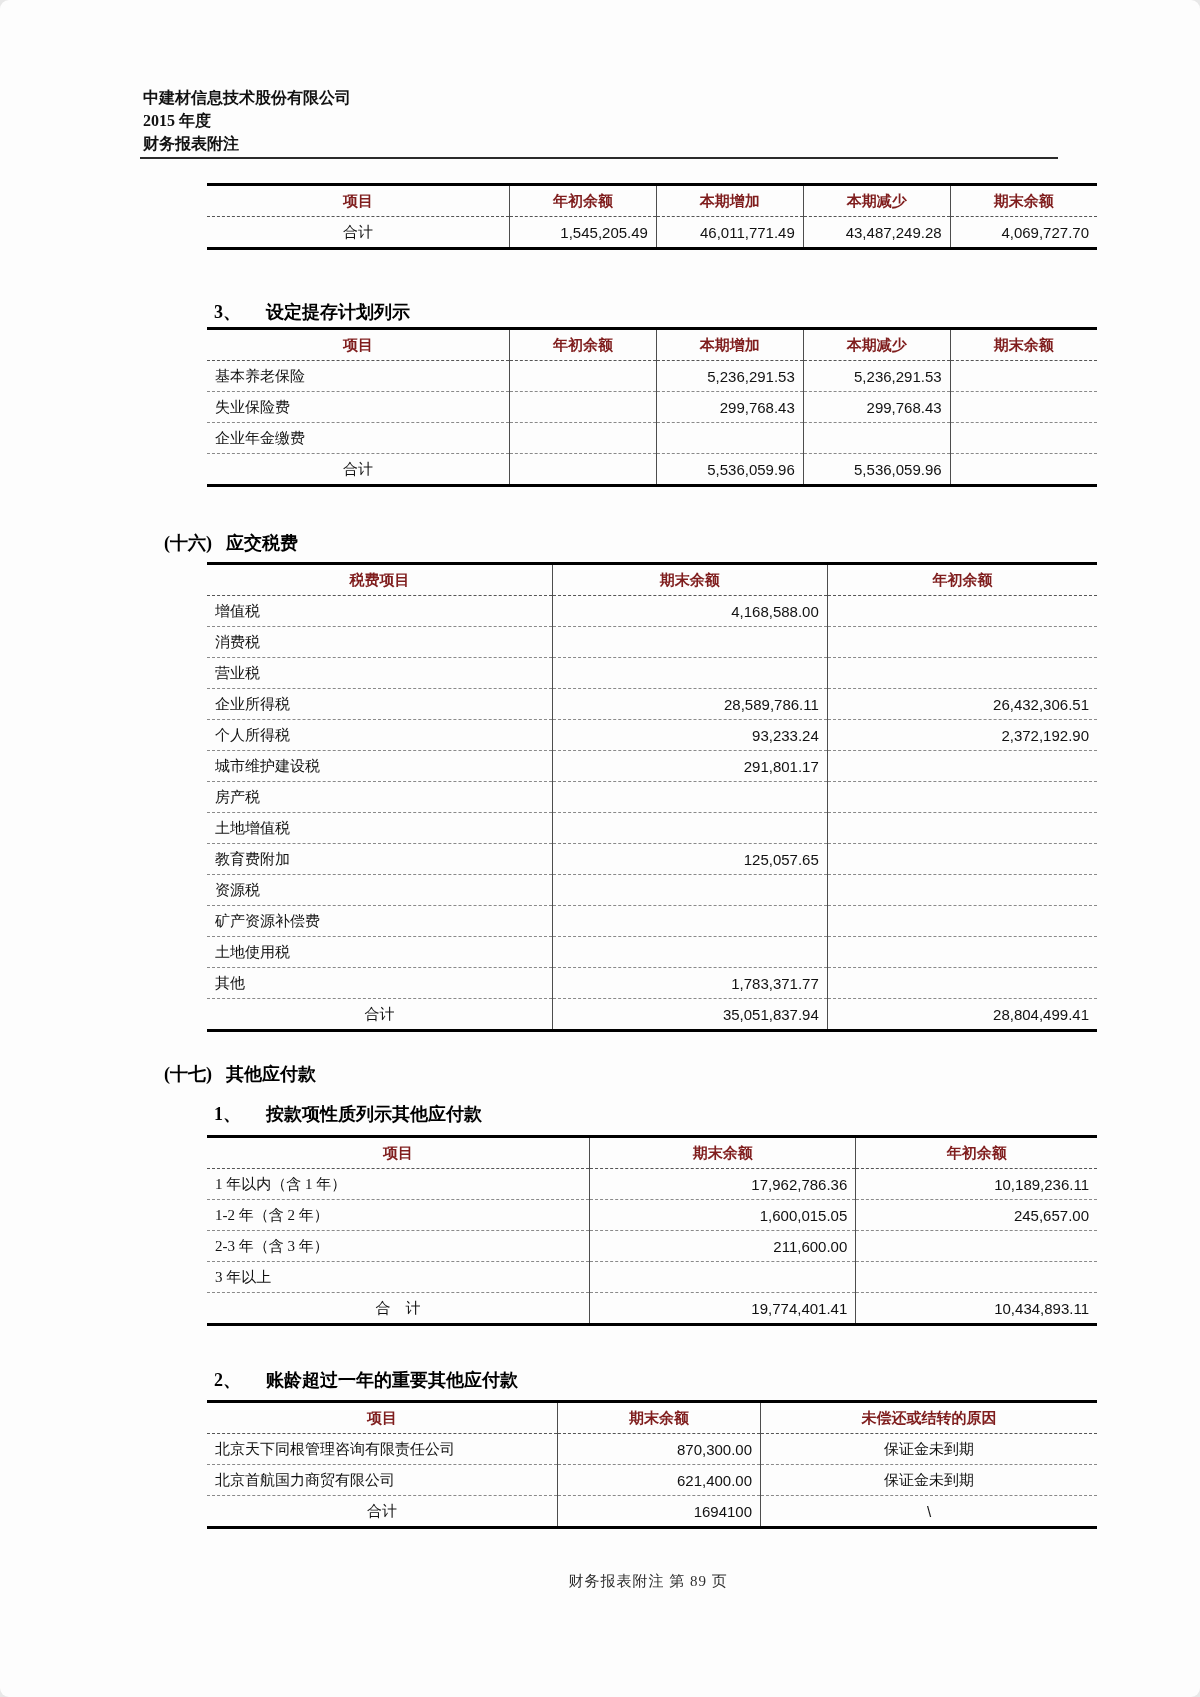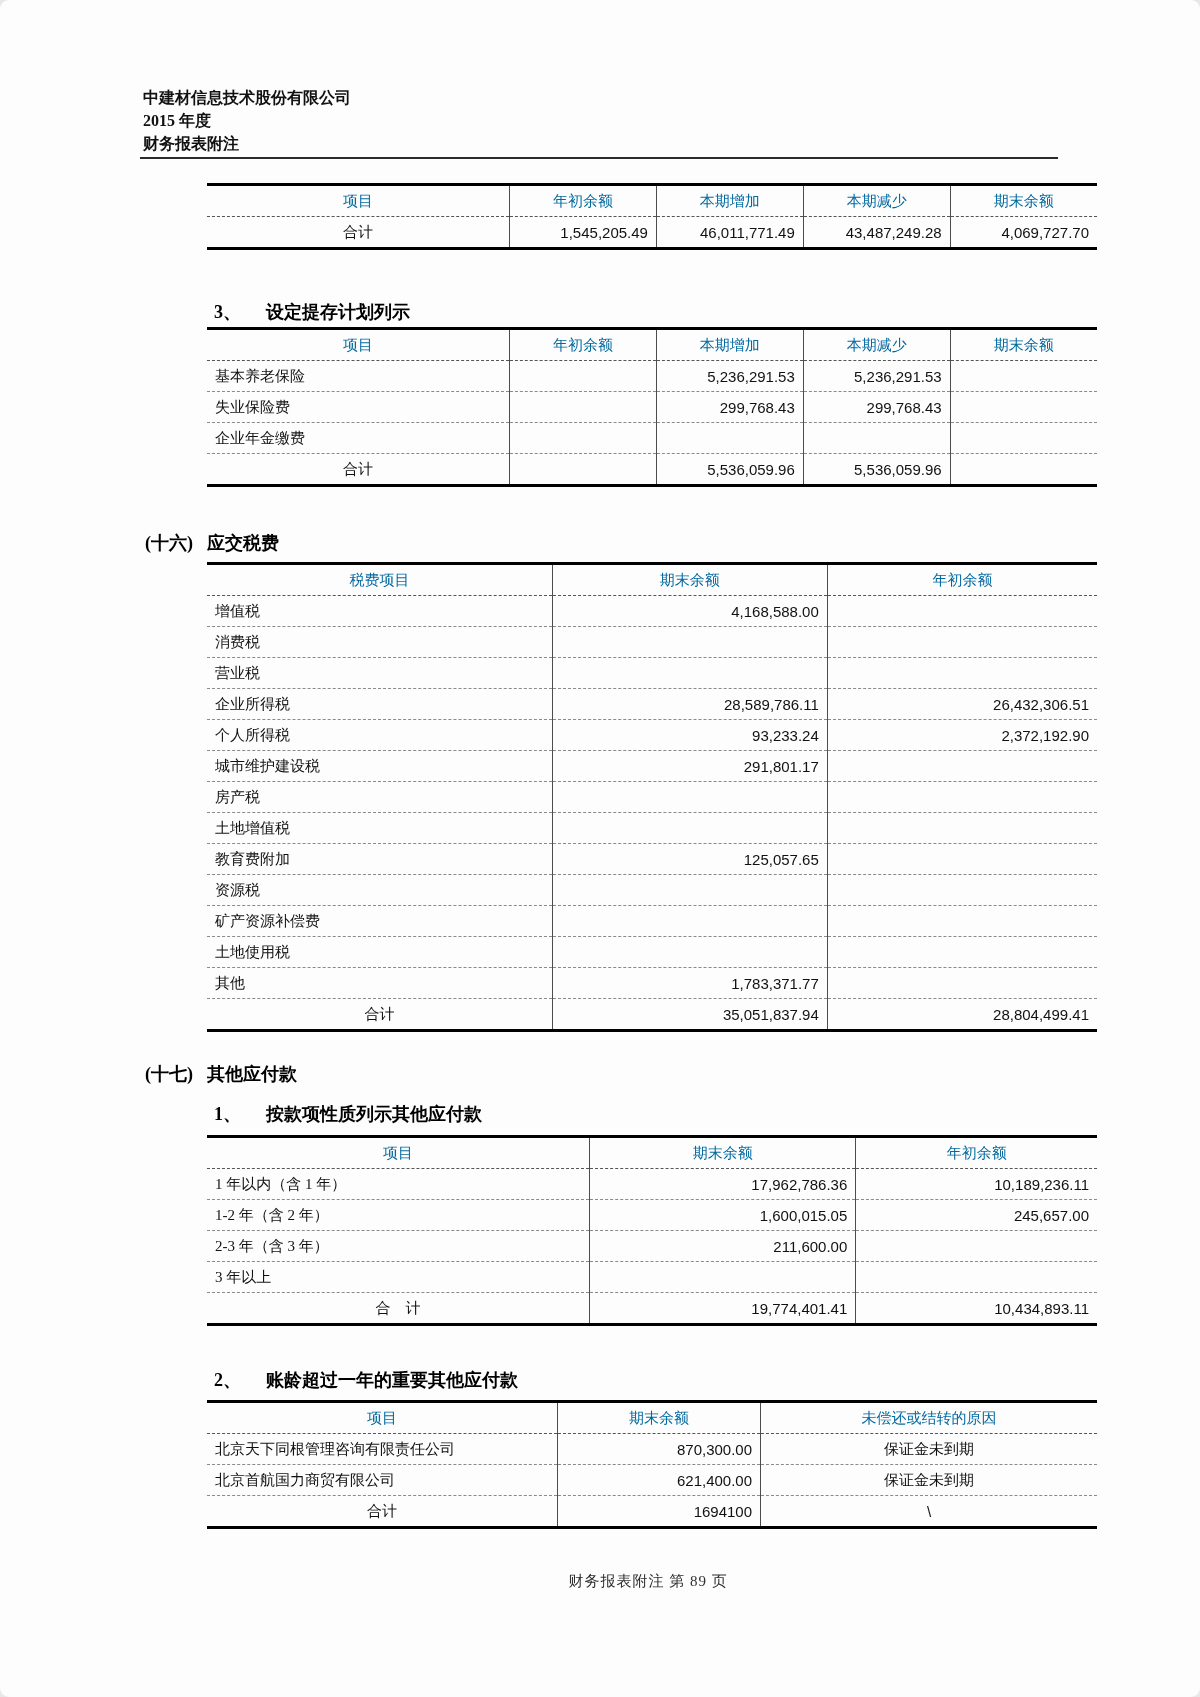--- a/index.html
+++ b/index.html
@@ -13,33 +13,33 @@
   .hdr { position:absolute; left:143px; top:86px; font-weight:bold; font-size:16px; line-height:23px; color:#111; }
   .rule { position:absolute; left:140px; top:157px; width:918px; height:2px; background:#2b2b2b; }
 
   .tbl-wrap { position:absolute; left:207px; width:890px; }
   table {
     width:100%; border-collapse:collapse; table-layout:fixed;
     border-top:3px solid #000; border-bottom:3px solid #000;
     font-size:15px;
   }
   th, td { height:30px; padding:0 8px; overflow:hidden; white-space:nowrap; }
-  th { font-weight:normal; text-align:center; border-bottom:1px dashed #555; color:#0369a1; }
+  th { font-weight:bold; text-align:center; border-bottom:1px dashed #555; color:#7f1d1d; }
   td { text-align:right; font-family:"Liberation Sans","DejaVu Sans",sans-serif; color:#111; }
   td:first-child { text-align:left; font-family:"Liberation Serif","DejaVu Serif",serif; }
   tbody tr { border-bottom:1px dashed #8a8a8a; }
   tbody tr:last-child { border-bottom:none; }
   th + th, td + td { border-left:1px solid #4d4d4d; }
   tr.total td:first-child { text-align:center; }
   .aged th:nth-child(3), .aged td:nth-child(3) { text-align:center; }
 
   .heading { position:absolute; font-weight:bold; font-size:18px; color:#000; white-space:nowrap; }
   .heading .num { display:inline-block; }
   .h-sub .num { width:52px; }
-  .h-paren .num { width:62px; font-weight:bold; }
+  .h-paren .num { width:62px; font-weight:bold;margin-left:19px; }
   .footer { position:absolute; left:0; top:1572px; width:1200px; text-align:center; font-size:15px; color:#2e2e2e; letter-spacing:1px;padding-left:48px; }
 </style>
 </head>
 <body>
 
 <div class="page">
 
   <div class="hdr">
     <div>中建材信息技术股份有限公司</div>
     <div>2015 年度</div>

